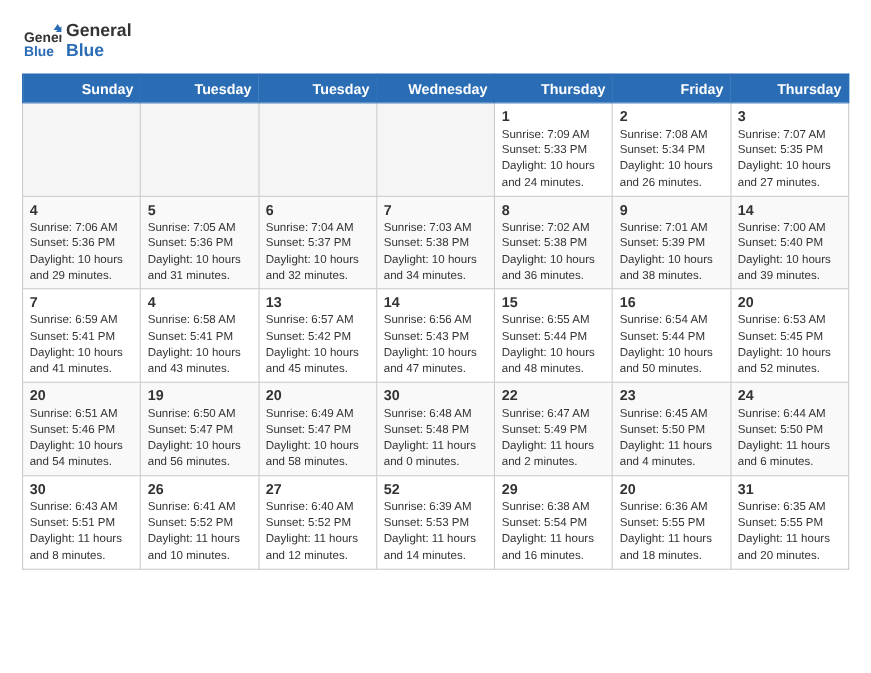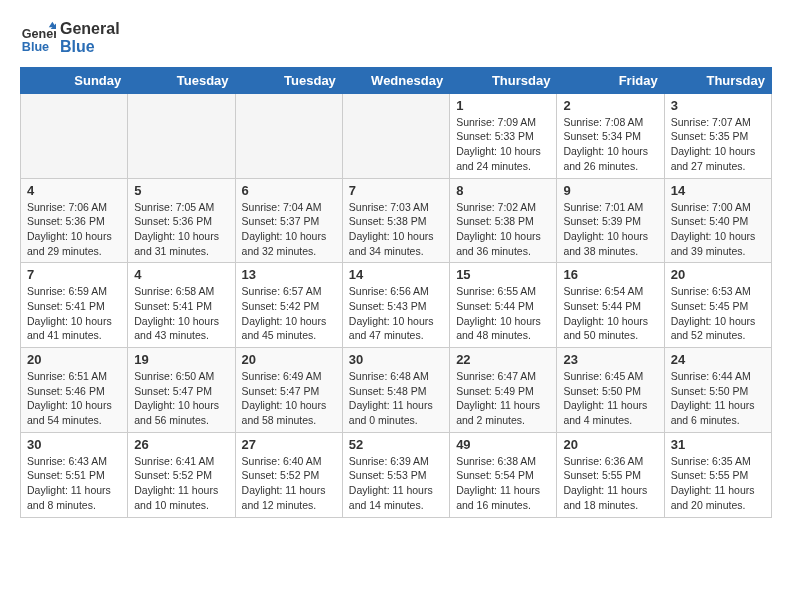--- a/index.html
+++ b/index.html
@@ -232,21 +232,21 @@
         </td>
         <td>
           <div class="day-num">27</div>
           <div class="day-info">Sunrise: 6:40 AM<br>Sunset: 5:52 PM<br>Daylight: 11 hours<br>and 12 minutes.</div>
         </td>
         <td>
           <div class="day-num">52</div>
           <div class="day-info">Sunrise: 6:39 AM<br>Sunset: 5:53 PM<br>Daylight: 11 hours<br>and 14 minutes.</div>
         </td>
         <td>
-          <div class="day-num">49</div>
+          <div class="day-num">29</div>
           <div class="day-info">Sunrise: 6:38 AM<br>Sunset: 5:54 PM<br>Daylight: 11 hours<br>and 16 minutes.</div>
         </td>
         <td>
           <div class="day-num">20</div>
           <div class="day-info">Sunrise: 6:36 AM<br>Sunset: 5:55 PM<br>Daylight: 11 hours<br>and 18 minutes.</div>
         </td>
         <td>
           <div class="day-num">31</div>
           <div class="day-info">Sunrise: 6:35 AM<br>Sunset: 5:55 PM<br>Daylight: 11 hours<br>and 20 minutes.</div>
         </td>

